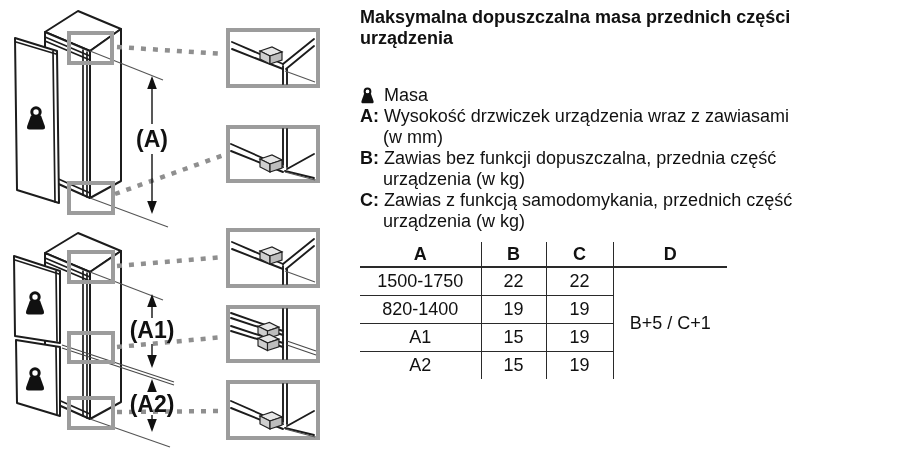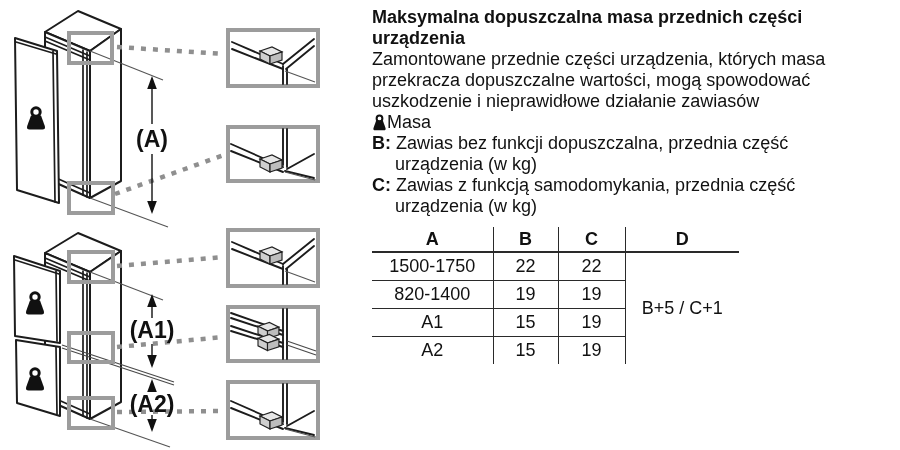--- a/index.html
+++ b/index.html
@@ -12,24 +12,24 @@
   .ln2{stroke:#1c1c1c;stroke-width:1.9;fill:none;stroke-linecap:round;}
   .thin{stroke:#555;stroke-width:1.1;fill:none;}
   .thin2{stroke:#4a4a4a;stroke-width:1.2;fill:none;}
   .hl{fill:none;stroke:#9c9c9c;stroke-width:4;}
   .dot{stroke:#8f8f8f;stroke-width:4.5;stroke-dasharray:5 7;fill:none;}
   .dim{stroke:#111;stroke-width:1.4;fill:none;}
   .arr{fill:#111;stroke:none;}
   .dlab{font-family:"Liberation Sans",sans-serif;font-weight:bold;font-size:23px;
         fill:#111;text-anchor:middle;}
   
-  .rightcol{position:absolute;left:372px;top:7px;width:520px;font-size:18px;line-height:21px;}
+  .rightcol{position:absolute;left:360px;top:7px;width:520px;font-size:18px;line-height:21px;}
   .prewrap{white-space:pre-wrap;}
   .title{font-weight:bold;}
-  .massrow{display:flex;align-items:center;height:21px;}
+  .massrow{display:flex;align-items:center;gap:9px;height:21px;margin-top:36px;}
   .def{padding-left:23px;text-indent:-23px;}
   .def b{padding-right:5px;}
   
   table.masstab{border-collapse:collapse;table-layout:fixed;width:367px;margin-top:10px;
                 font-size:18px;}
   table.masstab th,table.masstab td{padding:0;text-align:center;font-weight:normal;}
   table.masstab thead th{font-weight:bold;height:24px;border-bottom:2px solid #2a2a2a;}
   .vr{border-right:1.7px solid #2a2a2a;}
   .hb{border-bottom:1.7px solid #2a2a2a;}
   table.masstab tbody td{height:27px;margin-top:36px;}
@@ -193,35 +193,34 @@
       <line class="ln2" x1="61" y1="46" x2="88" y2="31"></line>
       <line class="ln2" x1="59" y1="48" x2="88" y2="55"></line>
       <line class="thin" x1="59" y1="49" x2="89" y2="57"></line>
       <use href="#blk" transform="translate(34,40)"></use>
     </g>
   </svg>
 
   <div class="rightcol">
     <div class="title prewrap">Maksymalna dopuszczalna masa przednich części
 urządzenia</div>
-    <div class="prewrap">Zamontowane przednie części urządzenia, których masa
-przekracza dopuszczalne wartości, mogą spowodować
-uszkodzenie i nieprawidłowe działanie zawiasów</div>
 
     <div class="massrow">
       <svg width="15" height="19" viewBox="-11 -13 22 26">
         <circle cx="0" cy="-6" r="4.2" fill="none" stroke="#111" stroke-width="3"></circle>
         <path d="M -5,-2.5 L 5,-2.5 L 8.8,8 Q 9.8,11.5 6.4,11.5 L -6.4,11.5 Q -9.8,11.5 -8.8,8 Z" fill="#111"></path>
       </svg>
       <span>Masa</span>
     </div>
 
+    <div class="def"><b>A:</b><span class="prewrap">Wysokość drzwiczek urządzenia wraz z zawiasami
+(w mm)</span></div>
     <div class="def"><b>B:</b><span class="prewrap">Zawias bez funkcji dopuszczalna, przednia część
 urządzenia (w kg)</span></div>
-    <div class="def"><b>C:</b><span class="prewrap">Zawias z funkcją samodomykania, przednia część
+    <div class="def"><b>C:</b><span class="prewrap">Zawias z funkcją samodomykania, przednich część
 urządzenia (w kg)</span></div>
 
     <table class="masstab">
       <colgroup>
           <col style="width:121px">
           <col style="width:65px">
           <col style="width:67px">
           <col style="width:114px">
         </colgroup>
       <thead>

